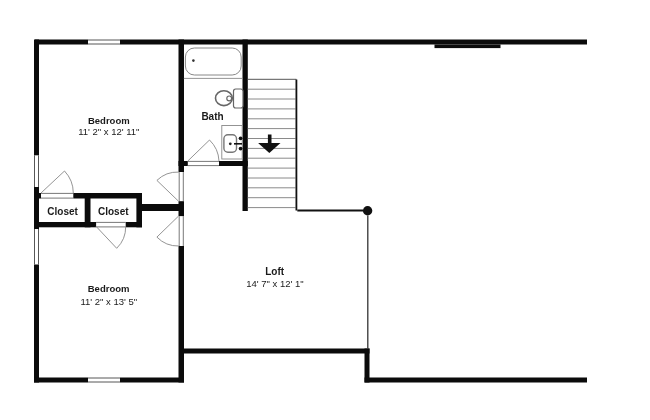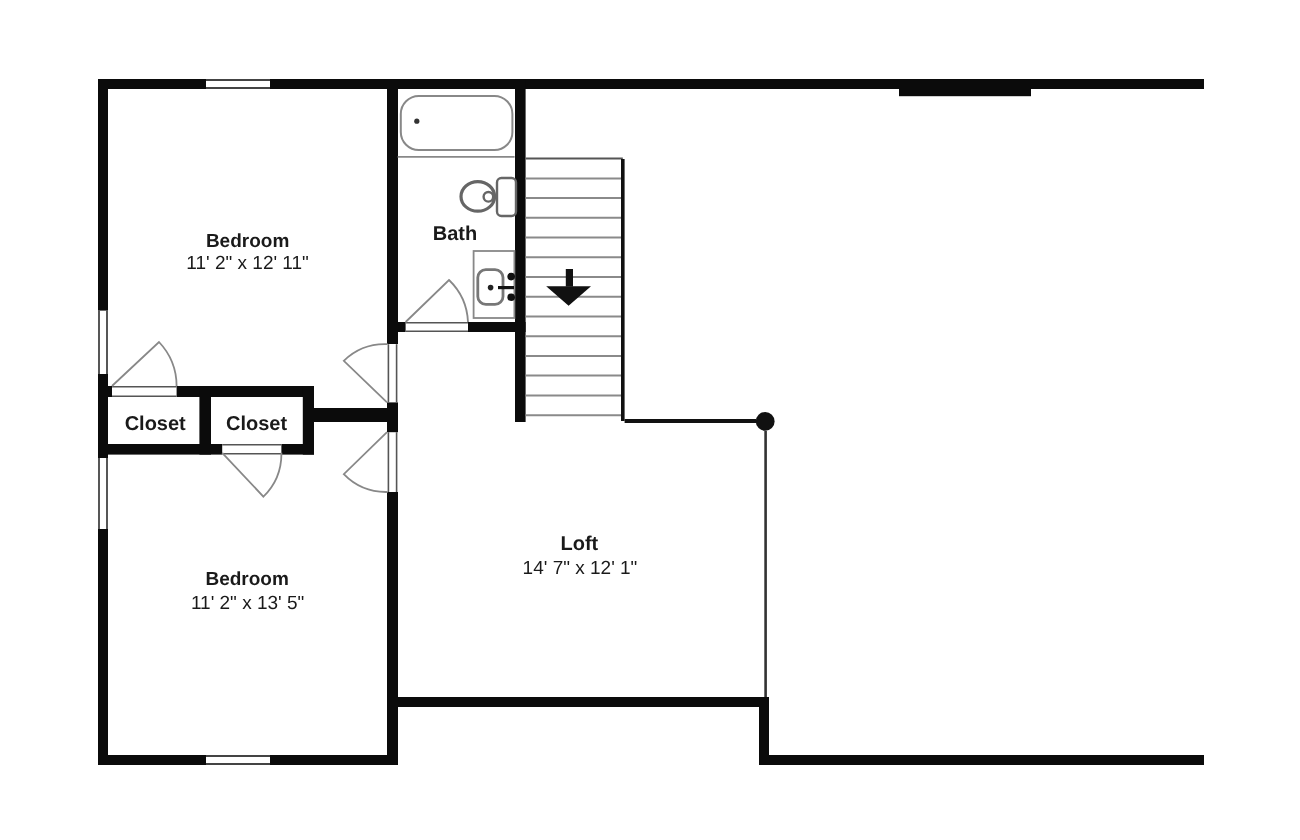--- a/index.html
+++ b/index.html
@@ -1,16 +1,16 @@
 <!DOCTYPE html>
 <html><head>
 <meta charset="utf-8">
 <style>
   html,body{margin:0;padding:0;background:#fff;}
-  .page{position:relative;width:587px;height:420px;background:#fff;overflow:hidden;padding-left:15px;}
+  .page{position:relative;width:587px;height:420px;background:#fff;overflow:hidden;}
   svg text{font-family:"Liberation Sans",sans-serif;fill:#1a1a1a;}
   .rn{font-weight:bold;font-size:9.5px;}
   .rn10{font-weight:bold;font-size:10px;}
   .dm{font-size:9.5px;}
 </style>
 </head>
 <body>
 
 <div class="page">
 <svg width="650" height="420" viewBox="0 0 650 420" xmlns="http://www.w3.org/2000/svg">

